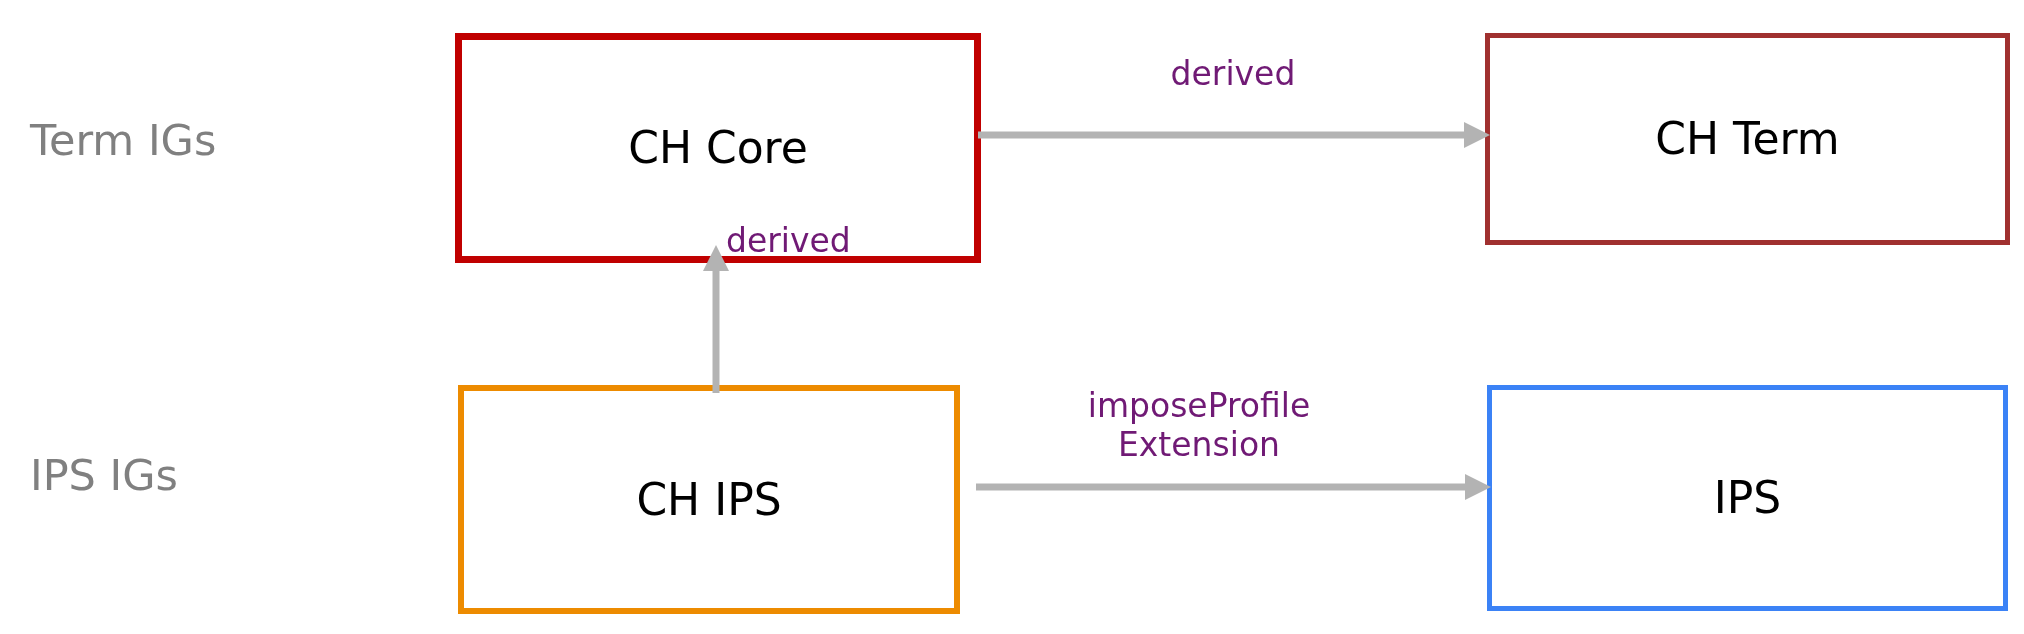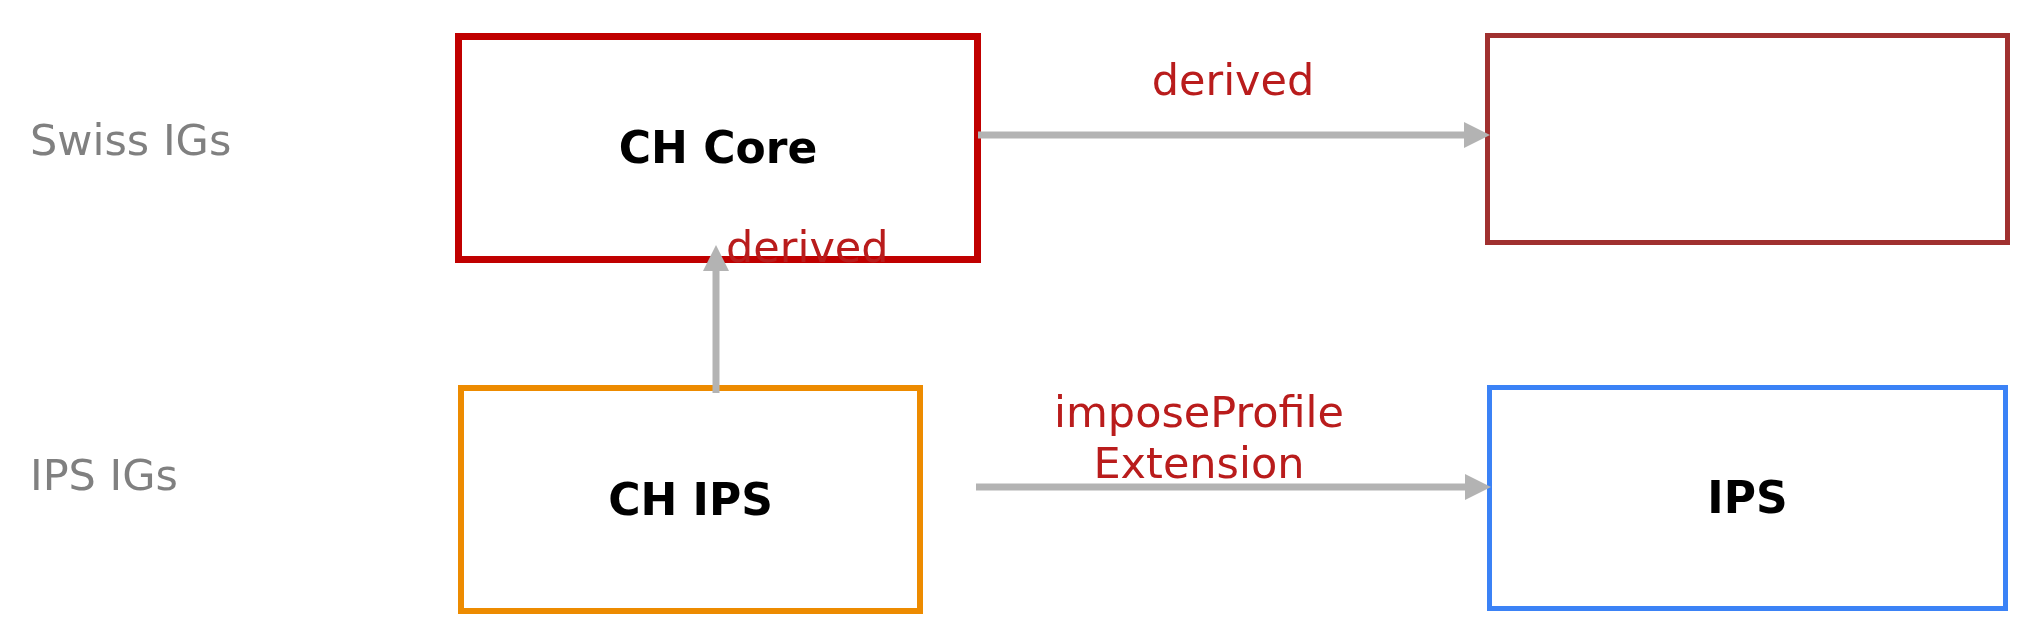--- a/index.html
+++ b/index.html
@@ -33,21 +33,20 @@
   
   .node-box {
     position: absolute;
     box-sizing: border-box;
     background: #ffffff;
     display: flex;
     flex-direction: column;
     align-items: center;
     justify-content: center;
     text-align: center;
-    font-weight: bold;
   }
   .node-title {
     color: #000000;
     font-size: 44px;
     line-height: 1.12;
     white-space: nowrap;
   }
   .node-sub {
     color: #000000;
     font-size: 34px;
@@ -61,64 +60,65 @@
     width: 526px; height: 230px;
     border: 7px solid #c00000;
   }
   #box-ch-term {
     left: 1485px; top: 33px;
     width: 525px; height: 212px;
     border: 5px solid #a0302f;
   }
   #box-ch-ips {
     left: 458px;  top: 385px;
-    width: 465px; height: 229px;
+    width: 502px; height: 229px;
     border: 6px solid #ed8b00;
   }
   #box-ips {
     left: 1487px; top: 385px;
     width: 521px; height: 226px;
     border: 5px solid #3b82f6;
   }
 
   
   .connector {
     position: absolute;
     pointer-events: none;
   }
   .edge-label {
     position: absolute;
-    color: #b91c1c;
-    font-size: 43px;
+    color: #701a75;
+    font-size: 33px;
     line-height: 1.18;
     text-align: center;
     white-space: pre-line;
   }
   #edge-label-derived-core-term { left: 981px;  top: 55px;  width: 504px; }
   #edge-label-derived-ips-core  { left: 726px;  top: 222px; width: 250px; text-align: left; }
   #edge-label-impose            { left: 949px;  top: 387px; width: 500px; }
 
   #connector-core-to-term  { left: 978px;  top: 120px; width: 512px; height: 30px; }
   #connector-ips-to-core   { left: 700px;  top: 245px; width: 32px;  height: 148px; }
   #connector-ips-to-ips    { left: 976px;  top: 472px; width: 515px; height: 30px; }
 </style>
 </head>
 <body>
 
 <div id="canvas">
 
-  <div class="row-label" id="row-label-core">Swiss IGs</div>
+  <div class="row-label" id="row-label-core">Term IGs</div>
 
   <div class="row-label" id="row-label-ips">IPS IGs</div>
 
   <div class="node-box" id="box-ch-core">
     <div class="node-title">CH Core</div>
   </div>
 
   <div class="node-box" id="box-ch-term">
+    <div class="node-title">CH Term</div>
   </div>
 
   <div class="node-box" id="box-ch-ips">
     <div class="node-title">CH IPS</div>
   </div>
 
   <div class="node-box" id="box-ips">
     <div class="node-title">IPS</div>
   </div>
 

